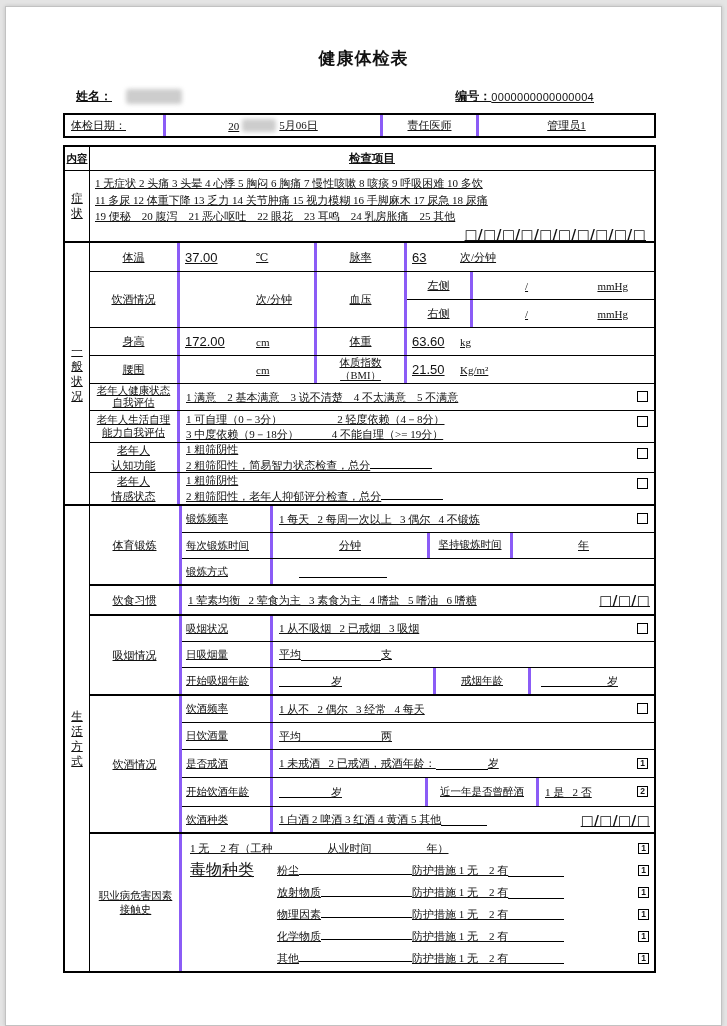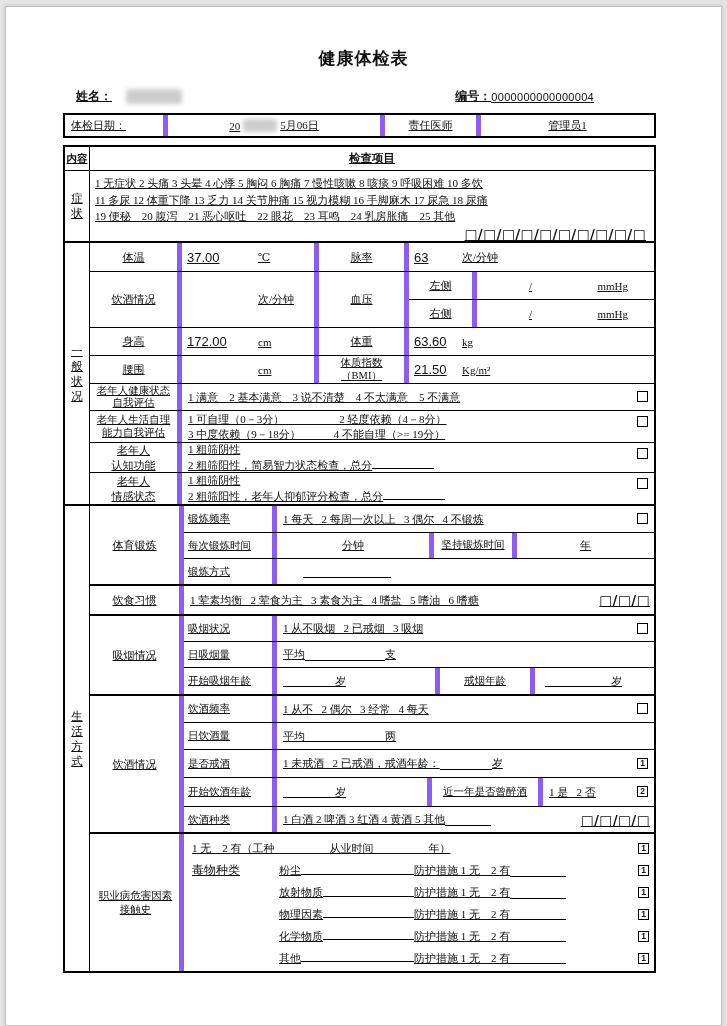--- a/index.html
+++ b/index.html
@@ -21,21 +21,21 @@
   .namebar .lbl { font-weight:bold; }
   .name-lbl { margin-left:13px; }
   .redact { display:inline-block; background:#cdcdcd; filter:blur(2px); border-radius:3px; }
   .redact-name { width:56px; height:15px; margin-left:14px; }
   .redact-date { width:34px; height:13px; margin:0 3px; }
   .num-group { margin-left:auto; margin-right:62px; display:flex; align-items:center; }
   .num-val { font-family:"Liberation Sans","DejaVu Sans",sans-serif; font-size:11px; letter-spacing:.3px; }
 
   .r { display:flex; align-items:stretch; }
   .c { display:flex; align-items:center; }
-  .bl { border-left:5px solid #8b5cf6; }
+  .bl { border-left:3px solid #8b5cf6; }
   .bt { border-top:1px solid #000; }
   .bt2 { border-top:2px solid #000; }
   .ctr { justify-content:center; text-align:center; }
 
   .infobar { margin-top:7px; border:2px solid #000; height:25px; font-size:11px; }
   .infobar .c { height:100%; }
   .i1 { width:98px; padding-left:6px; }
   .i2 { width:217px; justify-content:center; }
   .i3 { width:96px; justify-content:center; }
   .i4 { flex:1; justify-content:center; }
@@ -82,21 +82,21 @@
   .grp-label { width:89px; justify-content:center; text-align:center; }
   .grp-body { flex:1; display:flex; flex-direction:column; }
   .sub { width:88px; padding-left:4px; font-size:10.5px; }
   .cell-rel { flex:1; padding-left:6px; position:relative; }
   .blank { display:inline-block; border-bottom:1px solid #000; height:12px; }
   .fillblank { flex:1; border-bottom:1px solid #000; height:12px; align-self:flex-end; margin-bottom:4px; }
 
   .occ-label { width:89px; flex-direction:column; justify-content:center; padding-left:2px; font-size:10.5px; line-height:14px; }
   .occ-body { flex:1; display:flex; flex-direction:column; padding:4px 0 2px 0; }
   .occ-line { display:flex; align-items:center; height:22px; padding-left:8px; position:relative; }
-  .occ-ind { width:87px; font-size:12px; }
+  .occ-ind { width:87px; font-size:16px; }
   .hz-name { width:135px; display:flex; align-items:center; }
   .occ-line .cb { position:absolute; right:5px; }
 </style>
 </head>
 <body>
 
 <div class="page">
   <div class="title">健康体检表</div>
 
   <div class="content">

